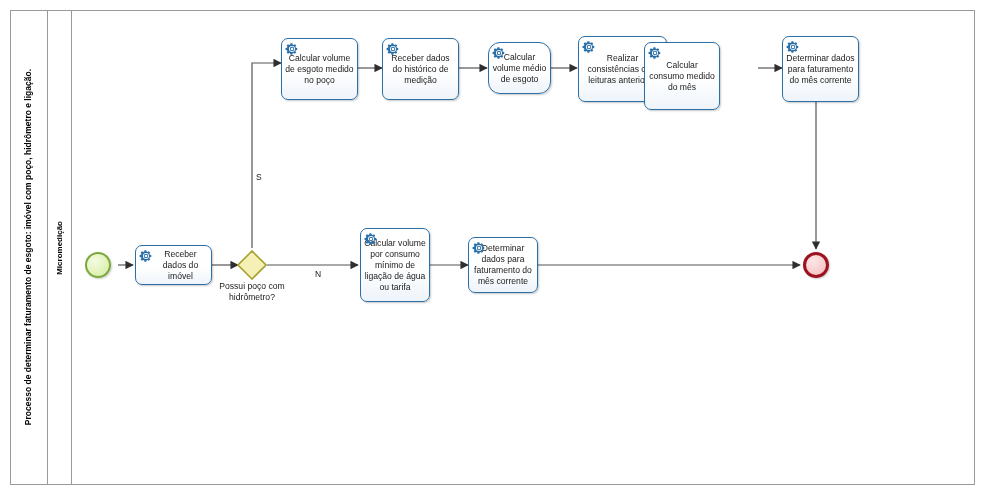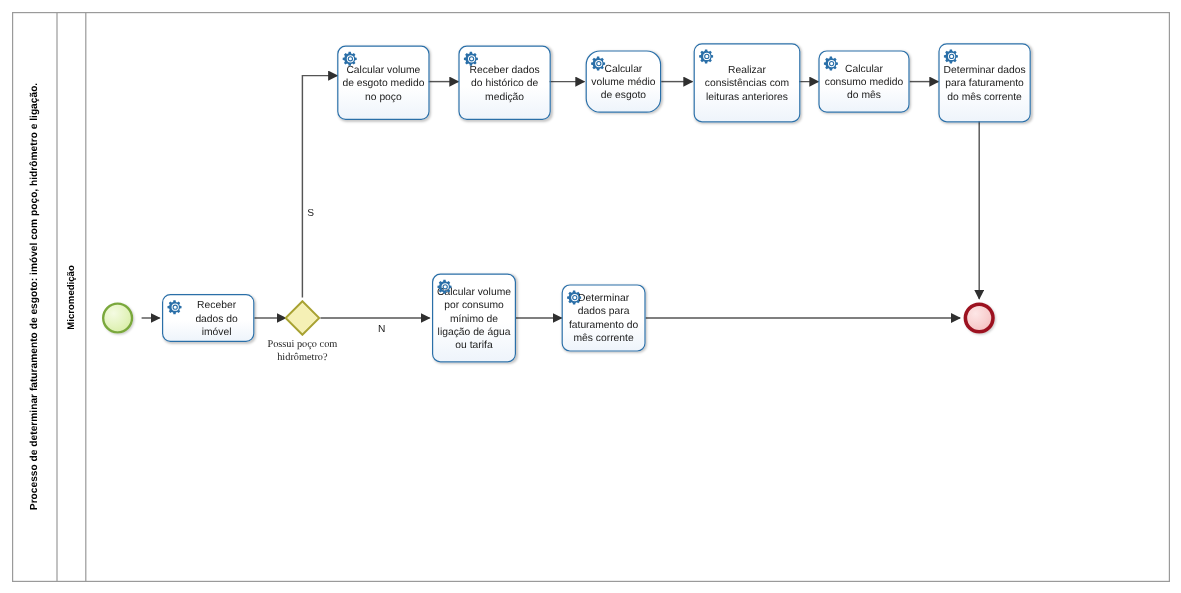--- a/index.html
+++ b/index.html
@@ -214,21 +214,21 @@
       <path fill="#2a6fa8" d="M21 13.6v-3.2l-2.4-.4a6.9 6.9 0 0 0-.8-1.9l1.4-2-2.3-2.3-2 1.4a6.9 6.9 0 0 0-1.9-.8L12.6 2H9.4L9 4.4a6.9 6.9 0 0 0-1.9.8l-2-1.4-2.3 2.3 1.4 2a6.9 6.9 0 0 0-.8 1.9L1 10.4v3.2l2.4.4c.18.67.45 1.3.8 1.9l-1.4 2 2.3 2.3 2-1.4c.6.35 1.23.62 1.9.8l.4 2.4h3.2l.4-2.4c.67-.18 1.3-.45 1.9-.8l2 1.4 2.3-2.3-1.4-2c.35-.6.62-1.23.8-1.9l2.4-.4zm-9 3.6a5.2 5.2 0 1 1 0-10.4 5.2 5.2 0 0 1 0 10.4z"></path>
     </svg>
     <span class="task-label" style="padding-left:14px;">Receber dados do imóvel</span>
   </div>
 
   <div class="gateway" style="left:237px; top:250px;">
     <svg width="30" height="30" viewBox="0 0 30 30">
       <polygon points="15,1 29,15 15,29 1,15" fill="#f5f0b5" stroke="#a8a233" stroke-width="1.6" style="filter:none;"></polygon>
     </svg>
   </div>
-  <div class="gateway-label" style="left:206px; top:281px;font-family:Liberation Serif, serif;">Possui poço com hidrômetro?</div>
+  <div class="gateway-label" style="left:206px; top:281px;">Possui poço com hidrômetro?</div>
 
   <div class="task" style="left:281px; top:38px; width:77px; height:62px;">
     <svg class="task-icon" viewBox="0 0 24 24">
       <path fill="#2a6fa8" d="M12 8.2a3.8 3.8 0 1 0 0 7.6 3.8 3.8 0 0 0 0-7.6zm0 6a2.2 2.2 0 1 1 0-4.4 2.2 2.2 0 0 1 0 4.4z"></path>
       <path fill="#2a6fa8" d="M21 13.6v-3.2l-2.4-.4a6.9 6.9 0 0 0-.8-1.9l1.4-2-2.3-2.3-2 1.4a6.9 6.9 0 0 0-1.9-.8L12.6 2H9.4L9 4.4a6.9 6.9 0 0 0-1.9.8l-2-1.4-2.3 2.3 1.4 2a6.9 6.9 0 0 0-.8 1.9L1 10.4v3.2l2.4.4c.18.67.45 1.3.8 1.9l-1.4 2 2.3 2.3 2-1.4c.6.35 1.23.62 1.9.8l.4 2.4h3.2l.4-2.4c.67-.18 1.3-.45 1.9-.8l2 1.4 2.3-2.3-1.4-2c.35-.6.62-1.23.8-1.9l2.4-.4zm-9 3.6a5.2 5.2 0 1 1 0-10.4 5.2 5.2 0 0 1 0 10.4z"></path>
     </svg>
     <span class="task-label">Calcular volume de esgoto medido no poço</span>
   </div>
 
   <div class="task" style="left:382px; top:38px; width:77px; height:62px;">
@@ -248,21 +248,21 @@
   </div>
 
   <div class="task" style="left:578px; top:36px; width:89px; height:66px;">
     <svg class="task-icon" viewBox="0 0 24 24">
       <path fill="#2a6fa8" d="M12 8.2a3.8 3.8 0 1 0 0 7.6 3.8 3.8 0 0 0 0-7.6zm0 6a2.2 2.2 0 1 1 0-4.4 2.2 2.2 0 0 1 0 4.4z"></path>
       <path fill="#2a6fa8" d="M21 13.6v-3.2l-2.4-.4a6.9 6.9 0 0 0-.8-1.9l1.4-2-2.3-2.3-2 1.4a6.9 6.9 0 0 0-1.9-.8L12.6 2H9.4L9 4.4a6.9 6.9 0 0 0-1.9.8l-2-1.4-2.3 2.3 1.4 2a6.9 6.9 0 0 0-.8 1.9L1 10.4v3.2l2.4.4c.18.67.45 1.3.8 1.9l-1.4 2 2.3 2.3 2-1.4c.6.35 1.23.62 1.9.8l.4 2.4h3.2l.4-2.4c.67-.18 1.3-.45 1.9-.8l2 1.4 2.3-2.3-1.4-2c.35-.6.62-1.23.8-1.9l2.4-.4zm-9 3.6a5.2 5.2 0 1 1 0-10.4 5.2 5.2 0 0 1 0 10.4z"></path>
     </svg>
     <span class="task-label">Realizar consistências com leituras anteriores</span>
   </div>
 
-  <div class="task" style="left:682px; top:42px; width:76px; height:52px;justify-content:center;">
+  <div class="task" style="left:644px; top:42px; width:76px; height:68px;justify-content:center;">
     <svg class="task-icon" viewBox="0 0 24 24">
       <path fill="#2a6fa8" d="M12 8.2a3.8 3.8 0 1 0 0 7.6 3.8 3.8 0 0 0 0-7.6zm0 6a2.2 2.2 0 1 1 0-4.4 2.2 2.2 0 0 1 0 4.4z"></path>
       <path fill="#2a6fa8" d="M21 13.6v-3.2l-2.4-.4a6.9 6.9 0 0 0-.8-1.9l1.4-2-2.3-2.3-2 1.4a6.9 6.9 0 0 0-1.9-.8L12.6 2H9.4L9 4.4a6.9 6.9 0 0 0-1.9.8l-2-1.4-2.3 2.3 1.4 2a6.9 6.9 0 0 0-.8 1.9L1 10.4v3.2l2.4.4c.18.67.45 1.3.8 1.9l-1.4 2 2.3 2.3 2-1.4c.6.35 1.23.62 1.9.8l.4 2.4h3.2l.4-2.4c.67-.18 1.3-.45 1.9-.8l2 1.4 2.3-2.3-1.4-2c.35-.6.62-1.23.8-1.9l2.4-.4zm-9 3.6a5.2 5.2 0 1 1 0-10.4 5.2 5.2 0 0 1 0 10.4z"></path>
     </svg>
     <span class="task-label">Calcular consumo medido do mês</span>
   </div>
 
   <div class="task" style="left:782px; top:36px; width:77px; height:66px;">
     <svg class="task-icon" viewBox="0 0 24 24">
       <path fill="#2a6fa8" d="M12 8.2a3.8 3.8 0 1 0 0 7.6 3.8 3.8 0 0 0 0-7.6zm0 6a2.2 2.2 0 1 1 0-4.4 2.2 2.2 0 0 1 0 4.4z"></path>

